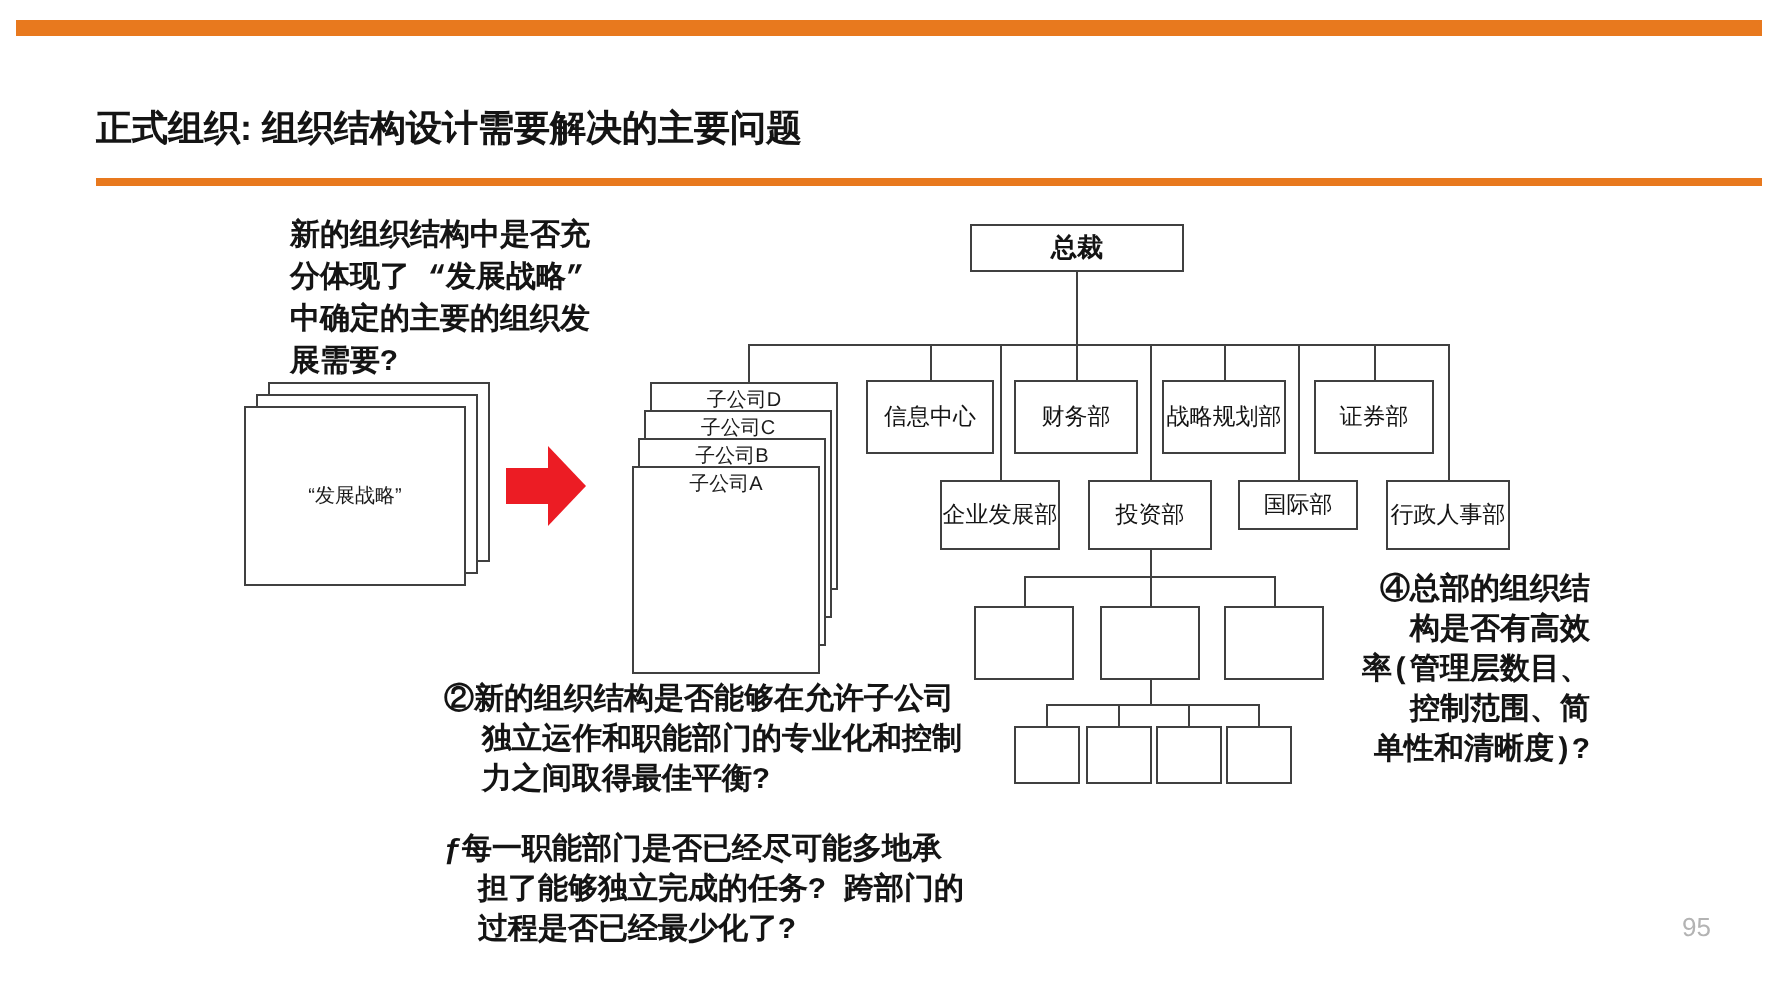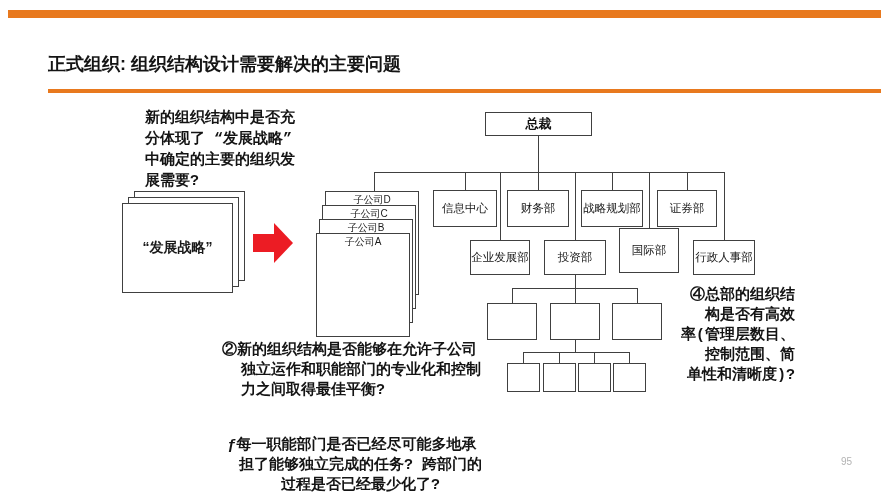--- a/index.html
+++ b/index.html
@@ -13,32 +13,32 @@
     color:#141414; white-space:nowrap;
   }
   .title-rule { position:absolute; left:48px; top:89px; width:833px; height:4px; }
 
   .q {
     position:absolute; font-weight:bold; color:#141414;
     font-size:15px; line-height:20px; white-space:pre-line;font-family:Liberation Mono, monospace;
   }
   .q1 { left:145px; top:108px; line-height:21px; }
   .q2 { left:222px; top:341px; padding-left:19px; text-indent:-19px; }
-  .q3 { left:222px; top:436px; padding-left:17px; text-indent:-17px;text-align:center; }
+  .q3 { left:222px; top:416px; padding-left:17px; text-indent:-17px; }
   .q4 { left:666px; top:286px; padding-left:15px; text-indent:-15px;text-align:right; }
 
   
   .page {
     position:absolute; width:111px; height:90px; background:#ffffff;
     border:1px solid #404040; box-sizing:border-box;
   }
   .p3 { left:134px; top:191px; z-index:1; }
   .p2 { left:128px; top:197px; z-index:2; }
   .p1 { left:122px; top:203px; z-index:3; display:flex; align-items:center; justify-content:center; }
-  .p1 span { font-weight:bold; font-size:14px; }
+  .p1 span { font-weight:normal; font-size:10px; }
 
   
   .arrow { position:absolute; left:253px; top:223px; width:40px; height:40px; z-index:3; }
   .arrow-shaft { position:absolute; left:0; top:11px; width:21px; height:18px; }
   .arrow-head {
     position:absolute; left:21px; top:0; width:0; height:0;
     border-top:20px solid transparent; border-bottom:20px solid transparent;
     border-left-width:19px; border-left-style:solid;
   }
 
@@ -57,21 +57,21 @@
   .obox {
     position:absolute; background:#ffffff; border:1px solid #404040;
     box-sizing:border-box; display:flex; align-items:center; justify-content:center;
     font-size:11.5px; color:#141414; z-index:2; white-space:nowrap;
   }
   .obox.root { font-size:13px; font-weight:bold; }
 
   
   .cl { position:absolute; background:#404040; z-index:1; }
 
-  .page-num { position:absolute; left:841px; top:456px; font-size:10px; color:#b3b3b3; }
+  .page-num { position:absolute; left:841px; top:456px; font-size:13px; color:#b3b3b3; }
 </style>
 </head>
 <body>
 
 <div class="slide">
 
   <div class="top-bar" style="background: rgb(232, 121, 30);"></div>
   <div class="title">正式组织: 组织结构设计需要解决的主要问题</div>
   <div class="title-rule" style="background: rgb(232, 121, 30);"></div>
 
@@ -129,21 +129,21 @@
 
   <div class="obox root" style="left:485px; top:112px; width:107px; height:24px;">总裁</div>
 
   <div class="obox" style="left:433px; top:190px; width:64px; height:37px;">信息中心</div>
   <div class="obox" style="left:507px; top:190px; width:62px; height:37px;">财务部</div>
   <div class="obox" style="left:657px; top:190px; width:60px; height:37px;">证券部</div>
   <div class="obox" style="left:581px; top:190px; width:62px; height:37px;">战略规划部</div>
 
   <div class="obox" style="left:470px; top:240px; width:60px; height:35px;">企业发展部</div>
   <div class="obox" style="left:544px; top:240px; width:62px; height:35px;">投资部</div>
-  <div class="obox" style="left:619px; top:228px; width:60px; height:45px;">国际部</div>
+  <div class="obox" style="left:619px; top:240px; width:60px; height:25px;">国际部</div>
   <div class="obox" style="left:693px; top:240px; width:62px; height:35px;">行政人事部</div>
 
   <div class="obox" style="left:487px; top:303px; width:50px; height:37px;"></div>
   <div class="obox" style="left:550px; top:303px; width:50px; height:37px;"></div>
   <div class="obox" style="left:612px; top:303px; width:50px; height:37px;"></div>
 
   <div class="obox" style="left:507px; top:363px; width:33px; height:29px;"></div>
   <div class="obox" style="left:543px; top:363px; width:33px; height:29px;"></div>
   <div class="obox" style="left:578px; top:363px; width:33px; height:29px;"></div>
   <div class="obox" style="left:613px; top:363px; width:33px; height:29px;"></div>

